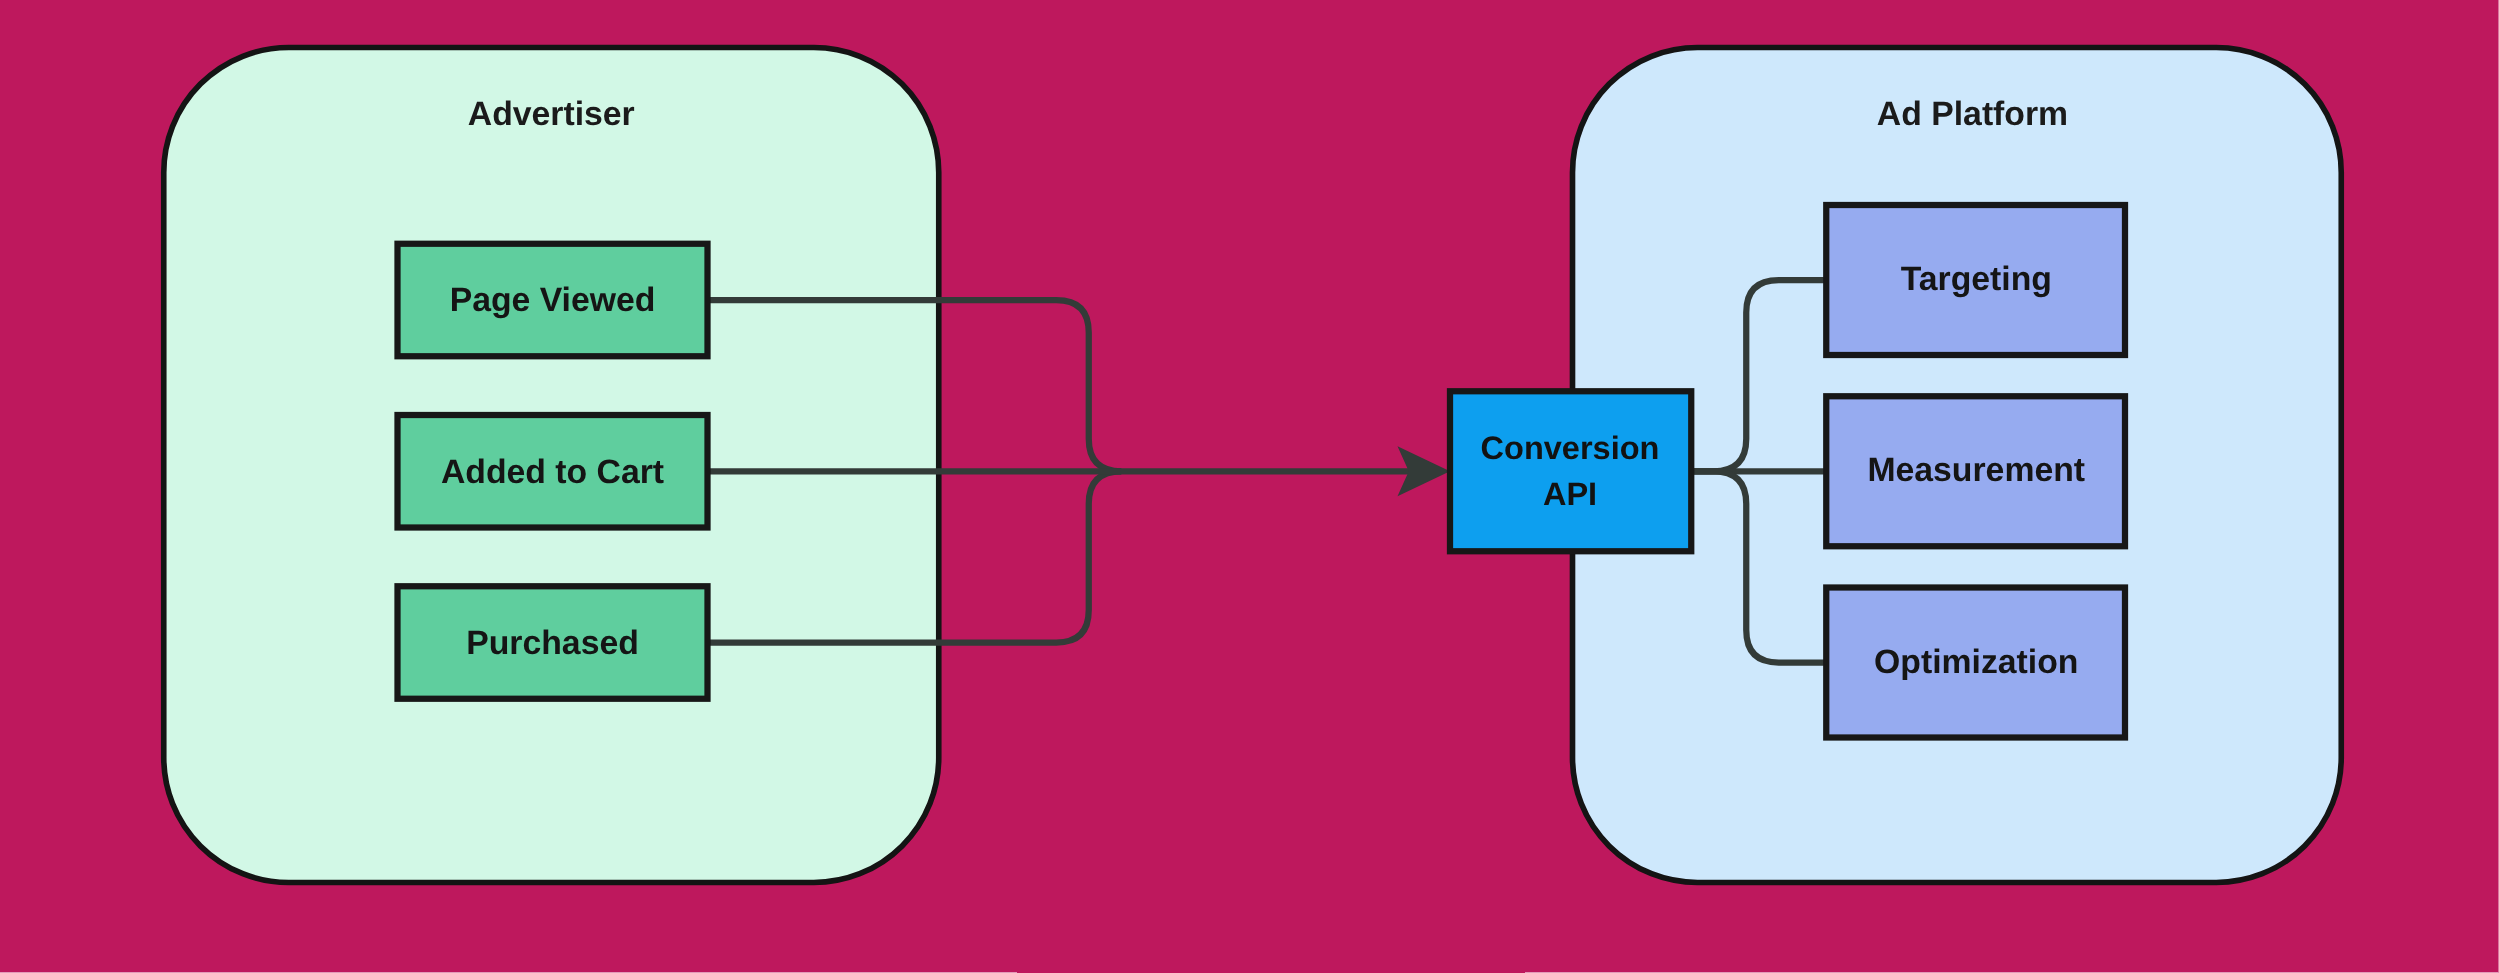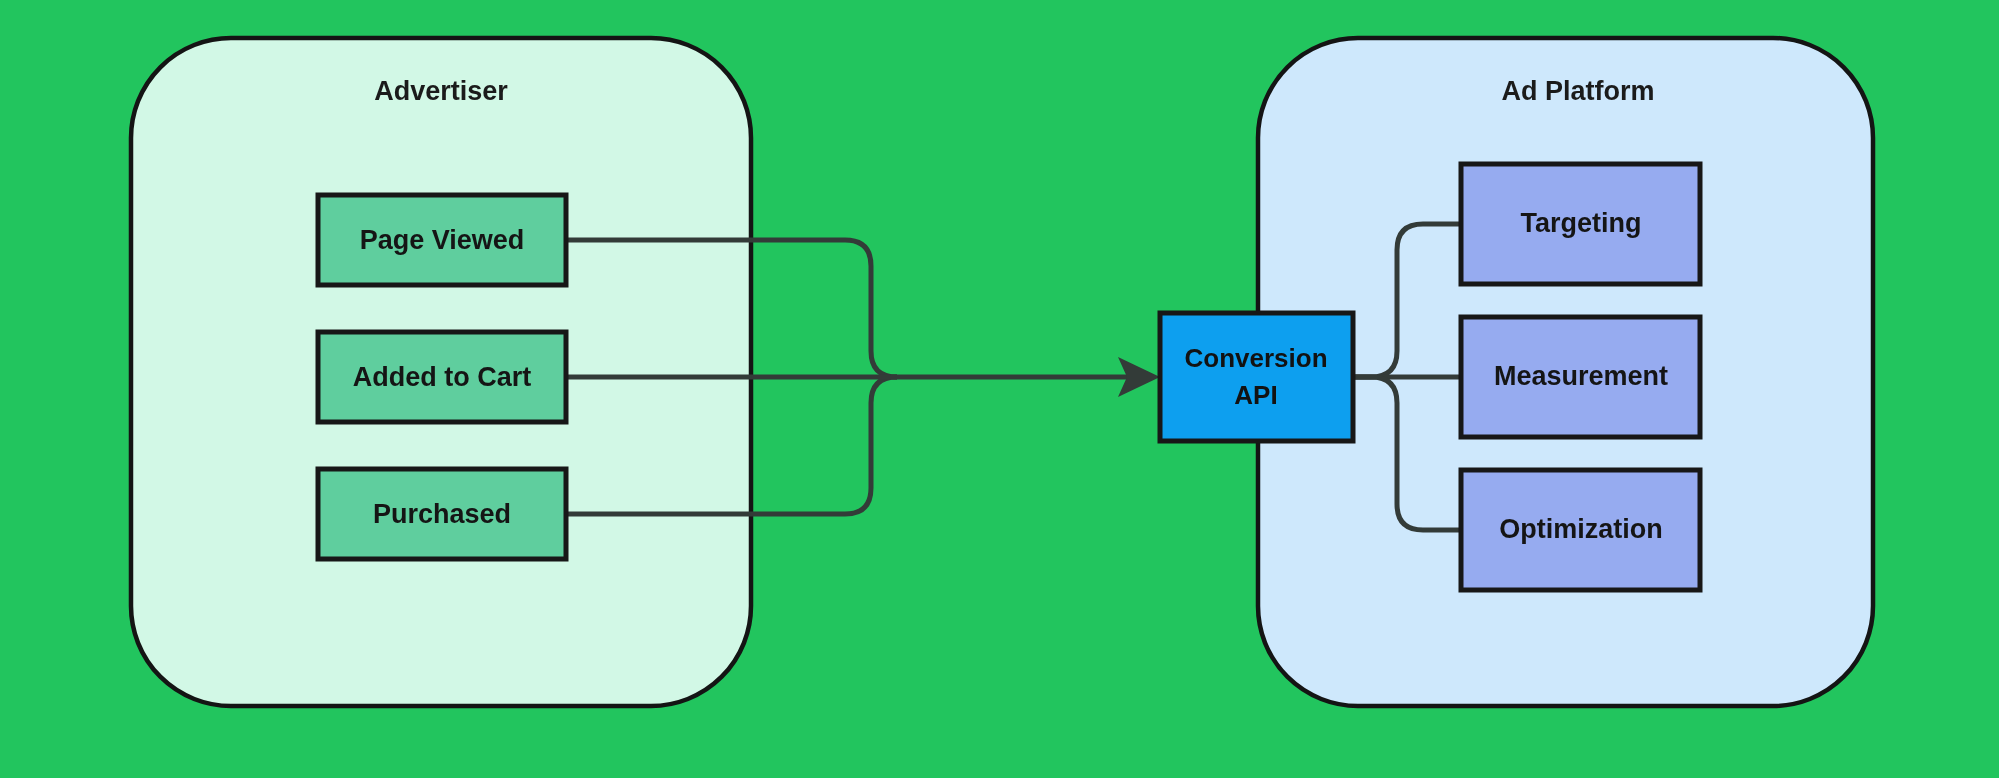--- a/index.html
+++ b/index.html
@@ -11,21 +11,21 @@
   body {
     width: 1999px;
     height: 778px;
     font-family: "Liberation Sans", sans-serif;
     overflow: hidden;
   }
   #diagram-root {
     position: relative;
     width: 1999px;
     height: 778px;
-    background: #22c55e;
+    background: #be185d;
   }
   svg#flow-svg {
     display: block;
     width: 1999px;
     height: 778px;
   }
   .container-label {
     font-family: "Liberation Sans", sans-serif;
     font-weight: bold;
     font-size: 27px;

